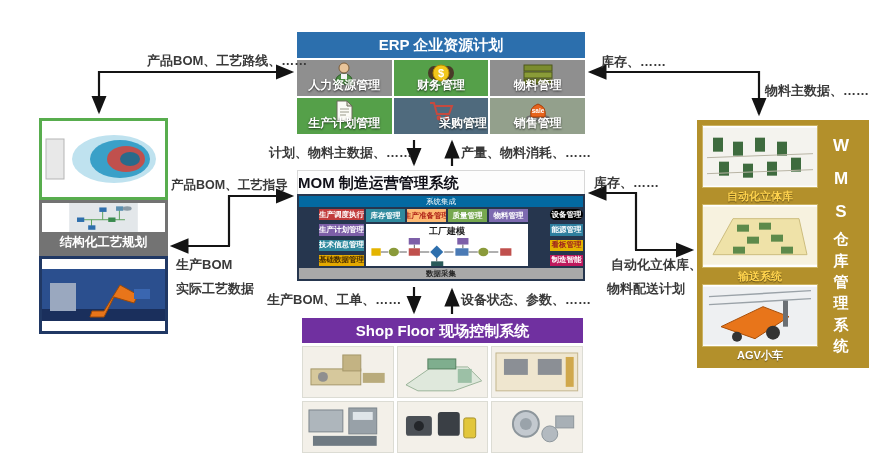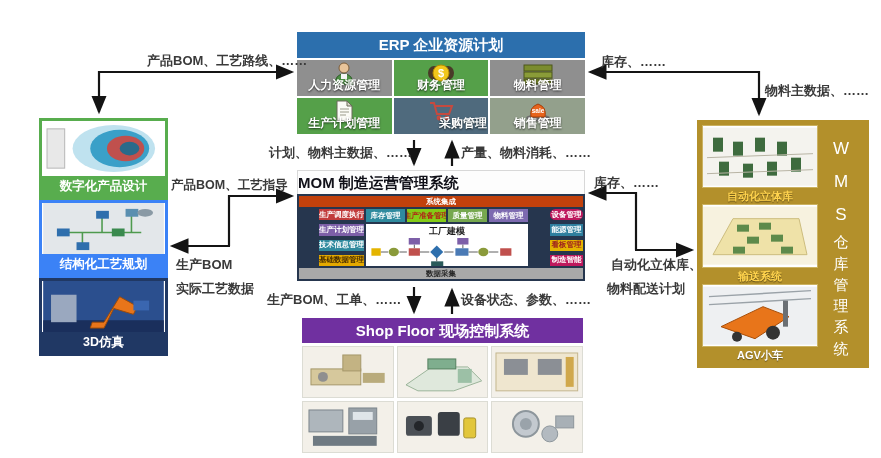--- a/index.html
+++ b/index.html
@@ -15,21 +15,21 @@
   .erp-header { height:26px; line-height:26px; background:#2c6fad; color:#fff; font-weight:bold; font-size:15px; text-align:center; }
   .erp-grid { flex:1; display:grid; grid-template-columns:repeat(3,1fr); grid-template-rows:repeat(2,1fr); gap:2px; background:#fff; padding-top:2px; }
   .erp-cell { position:relative; display:flex; flex-direction:column; align-items:center; justify-content:flex-end; padding-bottom:2px; }
   .erp-cell .eicon { position:absolute; top:1px; left:50%; transform:translateX(-50%); }
   .erp-cell .lbl { font-size:12px; font-weight:bold; color:#fff; text-shadow:0 1px 2px rgba(0,0,0,.7); white-space:nowrap; z-index:2; }
 
   
   .mom { position:absolute; left:288px; top:170px; width:288px; height:111px; display:flex; flex-direction:column; }
   .mom-header { height:24px; line-height:24px; background:#fdfdfd; color:#101018; font-weight:bold; font-size:15px; text-align:left; border:1px solid #d8d8d8; border-bottom:none; box-sizing:border-box; }
   .mom-body { flex:1; background:#26364e; padding:2px; display:flex; flex-direction:column; gap:2px; }
-  .mom-intbar { height:11px; line-height:11px; background:#c2410c; color:#fff; font-size:7.5px; font-weight:bold; text-align:center; }
+  .mom-intbar { height:11px; line-height:11px; background:#0369a1; color:#fff; font-size:7.5px; font-weight:normal; text-align:center; }
   .mom-main { flex:1; display:flex; gap:2px; }
   .mom-col { width:58px; display:flex; flex-direction:column; gap:4px;padding-left:20px; }
   .mcell { flex:1; font-size:7.5px; font-weight:bold; display:flex; align-items:center; justify-content:center; white-space:nowrap; overflow:hidden; }
   .mom-mid { flex:1; display:flex; flex-direction:column; gap:2px; }
   .mom-toprow { height:13px; display:flex; gap:2px; }
   .mom-toprow .mcell { height:13px; }
   .mom-center { flex:1; background:#fff; display:flex; flex-direction:column; align-items:center;justify-content:center; }
   .mom-center-title { font-size:9px; font-weight:bold; color:#1c1c1c; margin-top:1px; }
   .mom-databar { height:11px; line-height:11px; background:#a9a9a9; color:#262626; font-size:7.5px; font-weight:bold; text-align:center; }
 
@@ -40,31 +40,31 @@
   .sf-img { background:#f3f0e9; border:1px solid #dcdcd4; box-sizing:border-box; overflow:hidden; }
   .sf-img svg { display:block; width:100%; height:100%; }
 
   
   .plm { position:absolute; left:30px; top:118px; width:129px; display:flex; flex-direction:column; }
   .plm-sec { display:flex; flex-direction:column; padding:3px; box-sizing:border-box; }
   .plm-sec .pimg { flex:1; background:#fff; overflow:hidden; }
   .plm-sec .pimg svg { display:block; width:100%; height:100%; }
   .plm-lbl { height:21px; line-height:21px; text-align:center; color:#fff; font-weight:bold; font-size:12.5px; white-space:nowrap; }
   .plm-design { height:82px; background:#58ad4e; }
-  .plm-process { height:78px; background:#3b82f6; }
+  .plm-process { height:56px; background:#737373; }
   .plm-sim { height:78px; background:#203864; }
 
   
   .wms { position:absolute; left:688px; top:120px; width:172px; height:248px; background:#b3902b; display:flex; padding:5px; box-sizing:border-box; }
   .wms-left { width:116px; display:flex; flex-direction:column; }
   .wms-item { flex:1; display:flex; flex-direction:column; }
   .wms-img { flex:1; background:#fff; border:1px solid #cbb261; overflow:hidden; }
   .wms-img svg { display:block; width:100%; height:100%; }
   .wms-lbl { height:16px; line-height:16px; text-align:center; font-size:11px; font-weight:bold; text-shadow:0 1px 1px rgba(0,0,0,.45); white-space:nowrap; }
-  .wms-right { flex:1; display:flex; flex-direction:column; align-items:center; justify-content:flex-end; color:#fff; font-weight:normal; padding:4px 0; }
+  .wms-right { flex:1; display:flex; flex-direction:column; align-items:center; justify-content:flex-start; color:#fff; font-weight:bold; padding:4px 0; }
   .wms-acronym { font-size:17px; width:1.2em; word-break:break-all; text-align:center; line-height:1.95; }
   .wms-name { font-size:15px; width:1.1em; word-break:break-all; text-align:center; line-height:1.42; }
 
   
   .overlay { position:absolute; left:0; top:0; pointer-events:none; }
   .overlay line { stroke:#141414; stroke-width:2.2; }
 </style>
 </head>
 <body>
 
@@ -134,21 +134,21 @@
       <div class="mom-main">
         <div class="mom-col">
           <div class="mcell" style="background: rgb(193, 59, 59); color: rgb(255, 255, 255);">生产调度执行</div>
           <div class="mcell" style="background: rgb(125, 95, 168); color: rgb(255, 255, 255);">生产计划管理</div>
           <div class="mcell" style="background: rgb(47, 138, 158); color: rgb(255, 255, 255);">技术信息管理</div>
           <div class="mcell" style="background: rgb(228, 169, 0); color: rgb(74, 47, 0);">基础数据管理</div>
         </div>
         <div class="mom-mid">
           <div class="mom-toprow">
             <div class="mcell" style="background: rgb(47, 138, 158); color: rgb(255, 255, 255);">库存管理</div>
-            <div class="mcell" style="background: #84cc16; color: rgb(176, 36, 24);">生产准备管理</div>
+            <div class="mcell" style="background: #fdba74; color: rgb(176, 36, 24);">生产准备管理</div>
             <div class="mcell" style="background: rgb(118, 168, 78); color: rgb(255, 255, 255);">质量管理</div>
             <div class="mcell" style="background: rgb(125, 106, 176); color: rgb(255, 255, 255);">物料管理</div>
           </div>
           <div class="mom-center">
             <div class="mom-center-title">工厂建模</div>
             <svg width="162" height="28" viewBox="0 0 170 30">
               <g stroke="#555" stroke-width="1" fill="none">
                 <line x1="14" y1="15" x2="22" y2="15"></line>
                   <line x1="34" y1="15" x2="42" y2="15"></line>
                 <line x1="56" y1="15" x2="66" y2="15"></line>
@@ -166,21 +166,21 @@
               <path d="M74 8 L81 15 L74 22 L67 15 Z" fill="#2e6fad"></path>
               <rect x="96" y="0" width="12" height="7" fill="#7d5fa8"></rect>
               <rect x="94" y="11" width="14" height="8" fill="#4a7ab5"></rect>
               <ellipse cx="124" cy="15" rx="5.5" ry="4.5" fill="#8a9a3a"></ellipse>
               <rect x="142" y="11" width="12" height="8" fill="#c0504d"></rect>
               <rect x="68" y="25" width="13" height="5" fill="#2a5a5a"></rect>
             </svg>
           </div>
         </div>
         <div class="mom-col">
-          <div class="mcell" style="background: #be185d; color: rgb(255, 255, 255); border-radius: 6px;">设备管理</div>
+          <div class="mcell" style="background: #000000; color: rgb(255, 255, 255); border-radius: 6px;">设备管理</div>
           <div class="mcell" style="background: rgb(46, 127, 158); color: rgb(255, 255, 255);">能源管理</div>
           <div class="mcell" style="background: rgb(228, 180, 0); color: rgb(156, 31, 31);">看板管理</div>
           <div class="mcell" style="background: #be185d; color: rgb(255, 255, 255);">制造智能</div>
         </div>
       </div>
       <div class="mom-databar">数据采集</div>
     </div>
   </div>
 
   <div class="sf">
@@ -240,21 +240,20 @@
     <div class="plm-sec plm-design">
       <div class="pimg">
         <svg viewBox="0 0 123 56">
             <rect x="4" y="8" width="18" height="40" fill="#e8e8e8" stroke="#b5b5b5"></rect>
             <ellipse cx="72" cy="28" rx="42" ry="24" fill="#bfe2ef"></ellipse>
             <ellipse cx="78" cy="28" rx="30" ry="19" fill="#3aa0c8"></ellipse>
             <ellipse cx="84" cy="28" rx="19" ry="13" fill="#c0504d"></ellipse>
             <ellipse cx="88" cy="28" rx="10" ry="7" fill="#2a6a8a"></ellipse>
           </svg>
       </div>
-      <div class="plm-lbl">数字化产品设计</div>
     </div>
     <div class="plm-sec plm-process">
       <div class="pimg">
         <svg viewBox="0 0 123 52">
             <rect width="123" height="52" fill="#e3e7ea"></rect>
             <g stroke="#4e9a4e" stroke-width="1.6" fill="none">
               <line x1="20" y1="30" x2="100" y2="30"></line>
               <line x1="60" y1="30" x2="60" y2="14"></line>
               <line x1="90" y1="30" x2="90" y2="12"></line>
               <line x1="40" y1="30" x2="40" y2="42"></line>
@@ -272,21 +271,20 @@
     <div class="plm-sec plm-sim">
       <div class="pimg">
         <svg viewBox="0 0 123 52">
             <rect width="123" height="52" fill="#2b4f8e"></rect>
             <rect x="0" y="40" width="123" height="12" fill="#1a2f5c"></rect>
             <rect x="8" y="14" width="26" height="28" fill="#9aa8bf"></rect>
             <polygon points="50,42 62,42 78,16 96,26 92,34 72,28 62,48 48,48" fill="#e8751a" stroke="#9c4a08"></polygon>
             <rect x="92" y="20" width="16" height="10" fill="#3a66b0"></rect>
           </svg>
       </div>
-      <div class="plm-lbl">3D仿真</div>
     </div>
   </div>
 
   <div class="wms">
     <div class="wms-left">
       <div class="wms-item">
         <div class="wms-img">
           <svg viewBox="0 0 114 58">
               <rect width="114" height="58" fill="#f4f3ee"></rect>
               <g fill="#3e6b3e">

